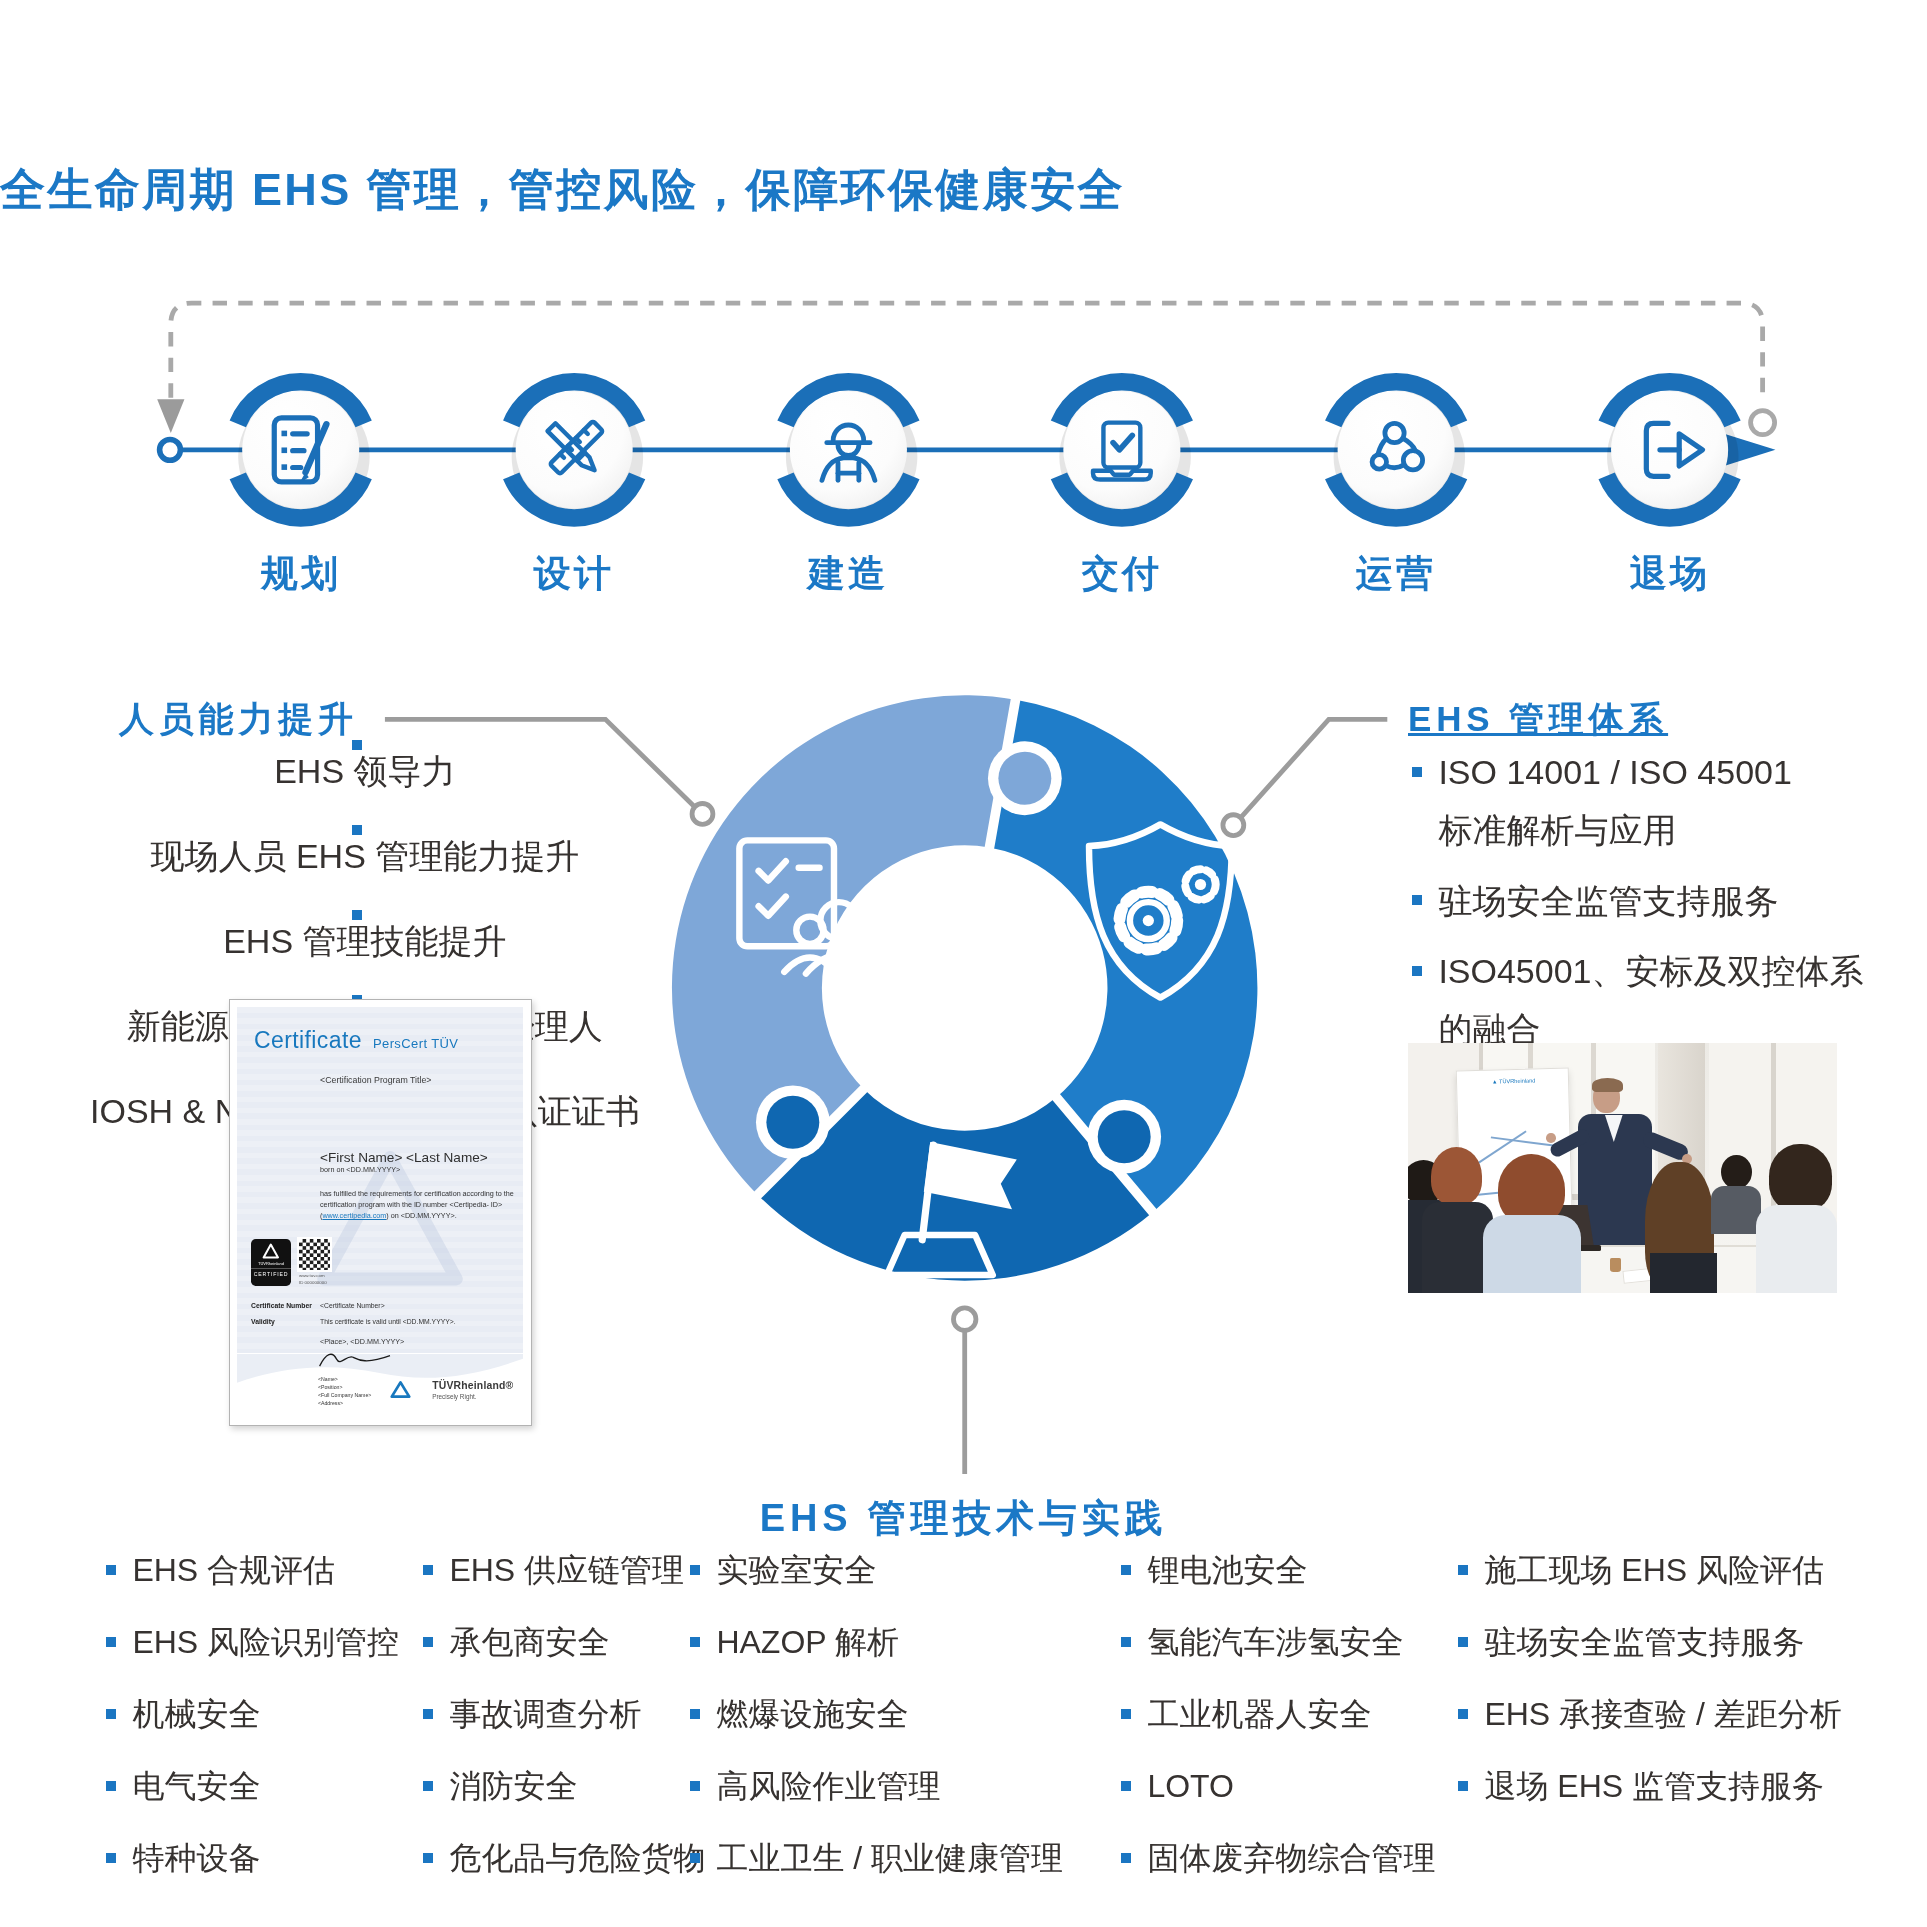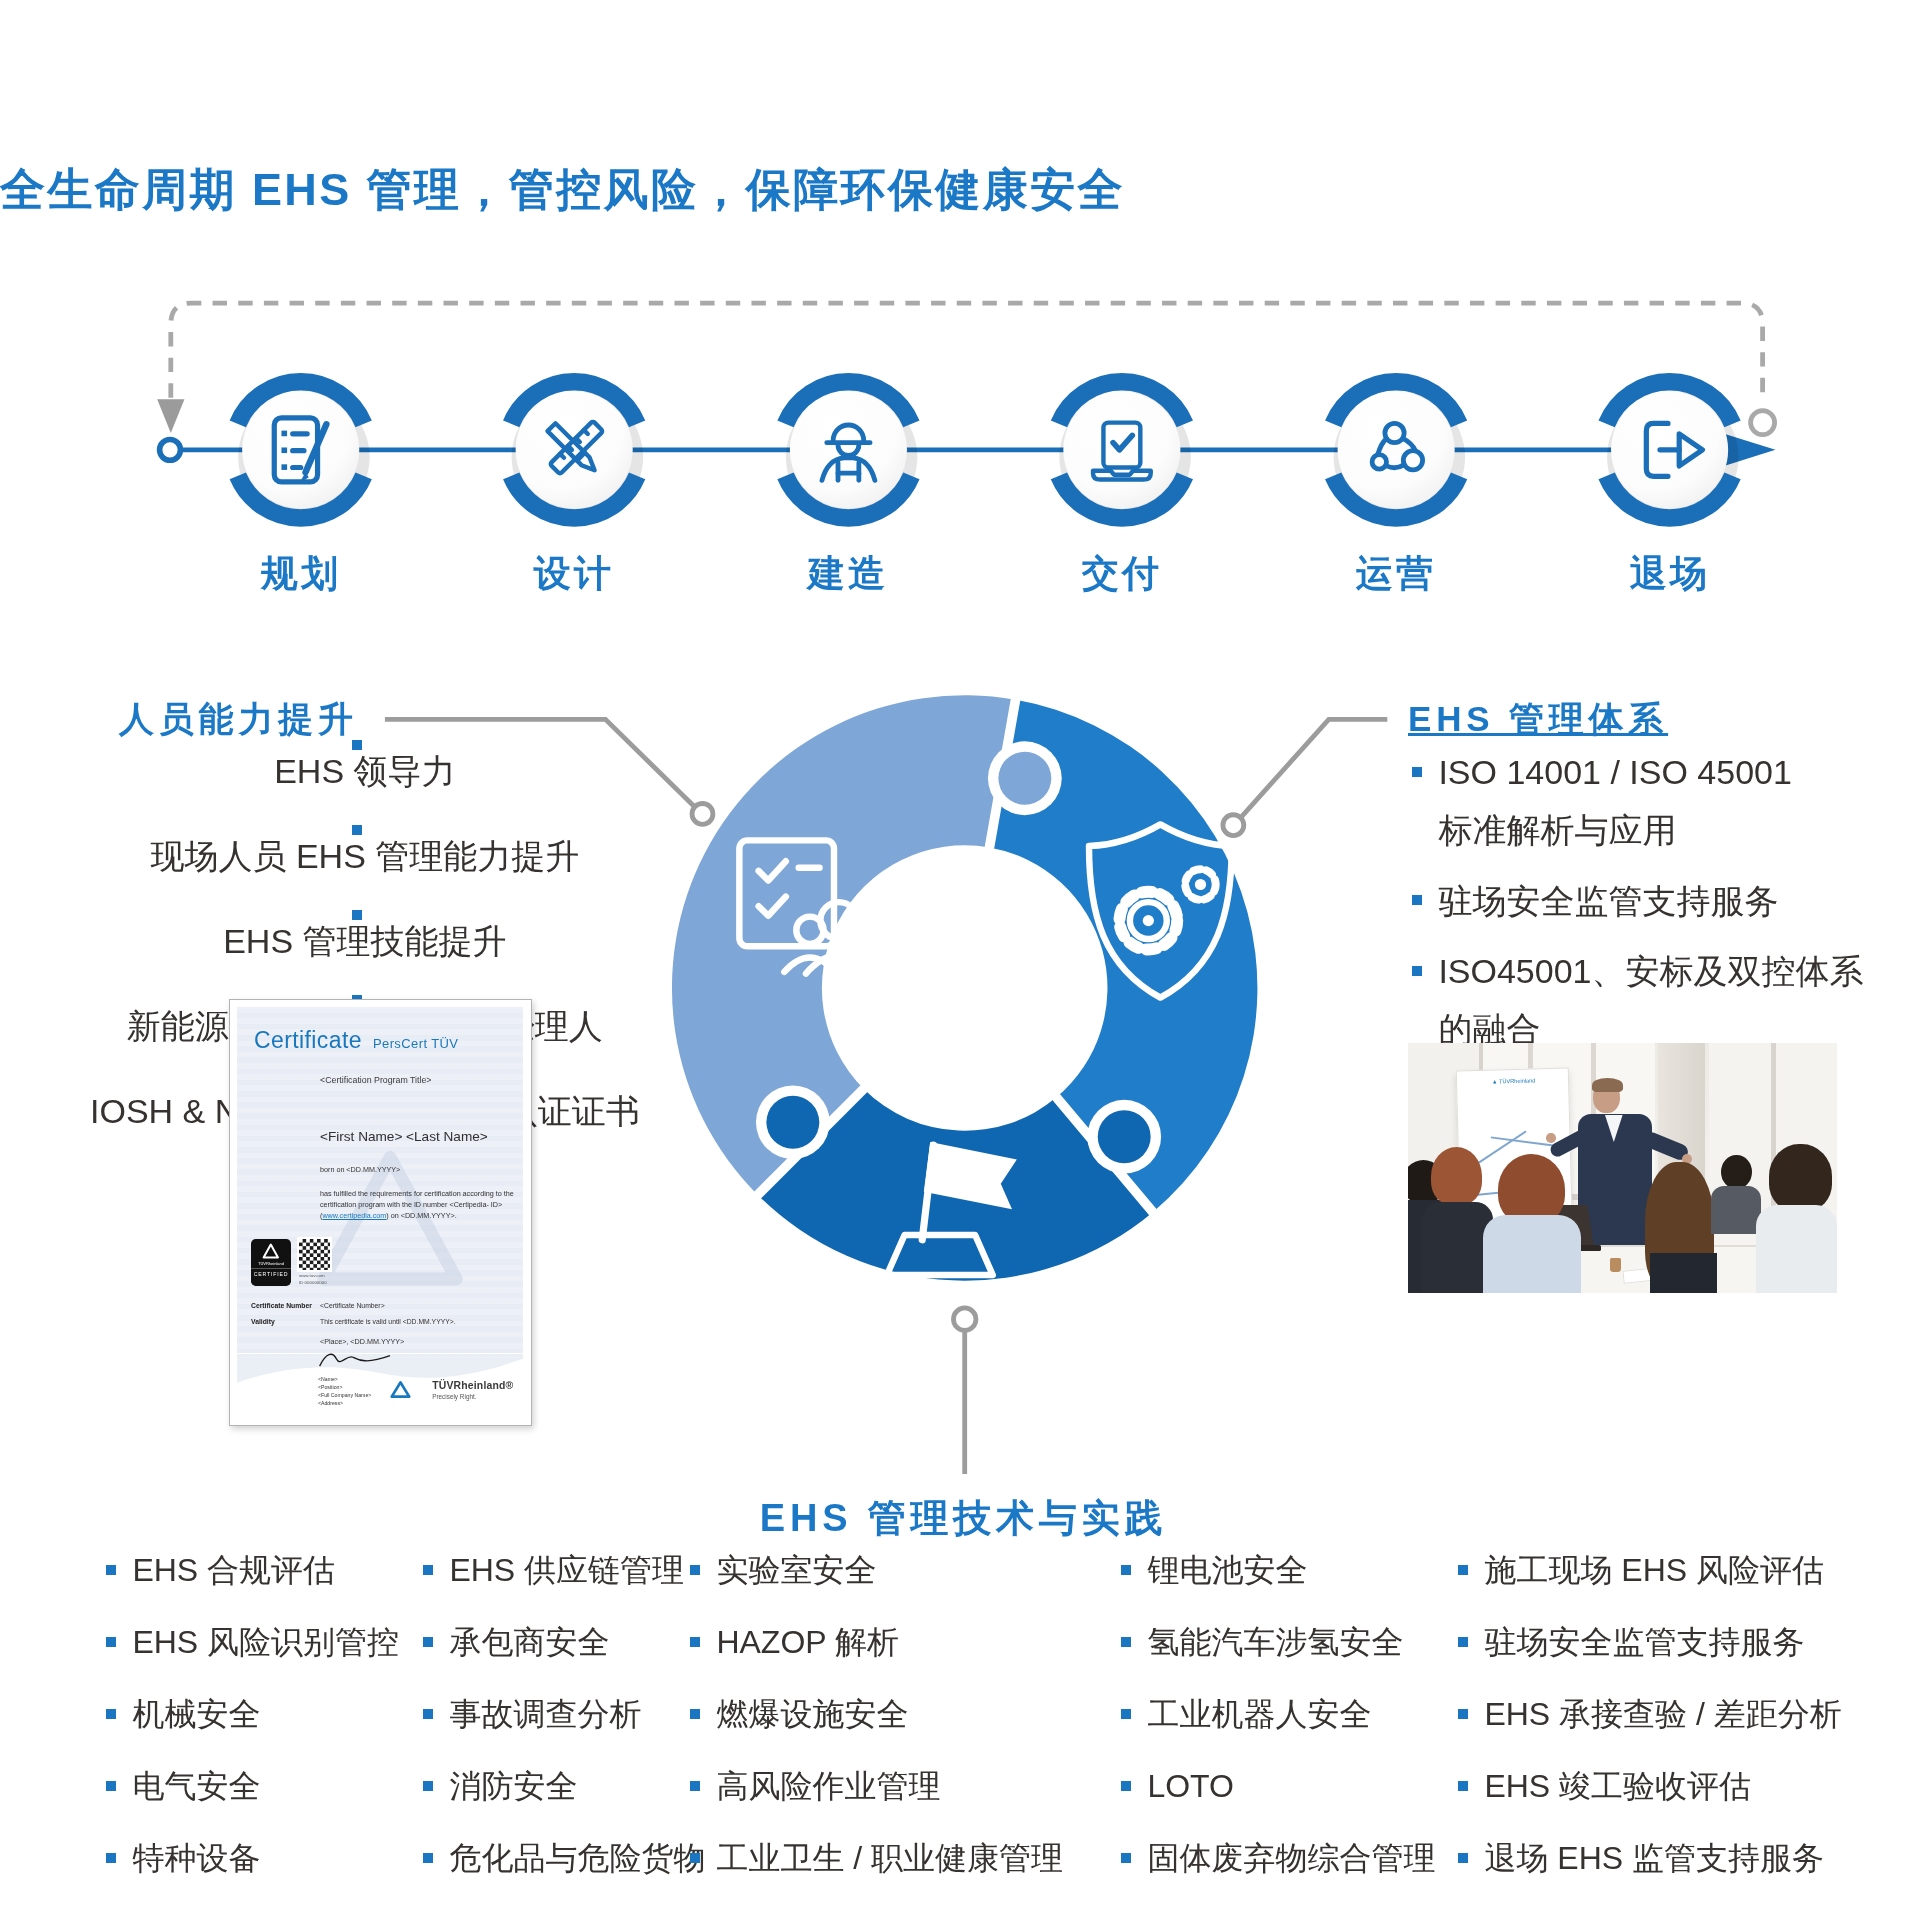--- a/index.html
+++ b/index.html
@@ -41,21 +41,21 @@
     border:0.8px solid #b3b3b3;box-shadow:2.4px 3.2px 6.4px rgba(0,0,0,.18);overflow:hidden;
   }
   .cert-wash{
     left:7.2px;top:7.2px;width:286px;height:346px;
     background:repeating-linear-gradient(180deg,#edf0f6 0 5.6px,#e8ecf4 5.6px 11.2px);
   }
   .cert-wave{left:7.2px;top:354px;width:286px;height:35px;}
   .cert-head{left:24px;top:27px;font-size:23px;color:#1878be;letter-spacing:0.4px;}
   .cert-head .sub{font-size:13px;margin-left:11px;}
   .cert-program{left:90px;top:75px;font-size:8.8px;color:#3a3a3a;}
-  .cert-name{left:90px;top:129px;font-size:13.6px;color:#2f2f2f;}
+  .cert-name{left:90px;top:150px;font-size:13.6px;color:#2f2f2f;}
   .cert-born{left:90px;top:165px;font-size:7.2px;color:#333;}
   .cert-para{left:90px;top:188px;width:196px;font-size:7.2px;line-height:1.55;color:#333;}
   .cert-link{color:#1878be;text-decoration:underline;}
   .badge{
     left:21px;top:239px;width:40px;height:47px;background:#111;border-radius:4.8px;
     display:flex;flex-direction:column;align-items:center;justify-content:flex-start;
   }
   .badge-brand{font-size:4px;color:#fff;margin-top:1.6px;}
   .badge-cert{font-size:5.2px;color:#fff;letter-spacing:0.8px;margin-top:2.4px;border-top:0.8px solid #555;width:100%;text-align:center;padding-top:1.6px;}
   .qr{
@@ -401,24 +401,20 @@
     <div class="li">
       <span class="sq"></span>
       <span class="litxt">驻场安全监管支持服务</span>
     </div>
     <div class="li">
       <span class="sq"></span>
       <span class="litxt">EHS 承接查验 / 差距分析</span>
     </div>
     <div class="li">
       <span class="sq"></span>
-      <span class="litxt">EHS 竣工验收评估</span>
-    </div>
-    <div class="li">
-      <span class="sq"></span>
       <span class="litxt">退场 EHS 监管支持服务</span>
     </div>
   </div>
 
 <div class="abs cert">
   <div class="abs cert-wash"></div>
   <svg class="abs cert-wave" viewBox="0 0 357 44" preserveAspectRatio="none">
     <path d="M0 0 H357 V6 C290 30 235 36 178 24 C115 11 58 16 0 36 Z" fill="#eaeef5"></path>
   </svg>
   <svg class="abs" style="left:76px;top:135px;width:168px;height:168px;opacity:.35;" viewBox="0 0 210 210">

